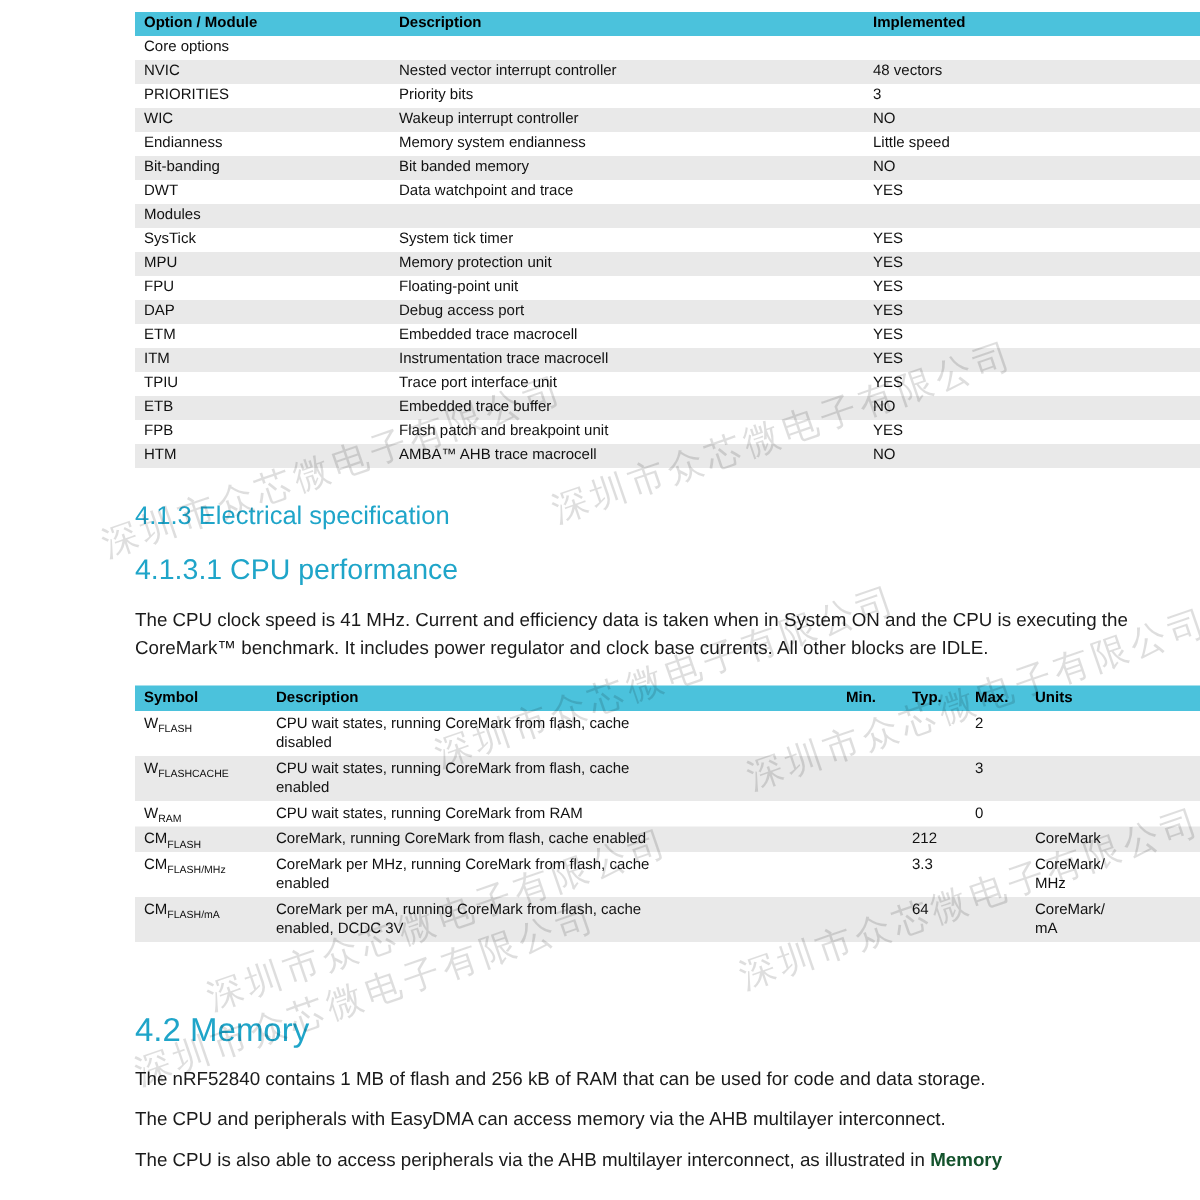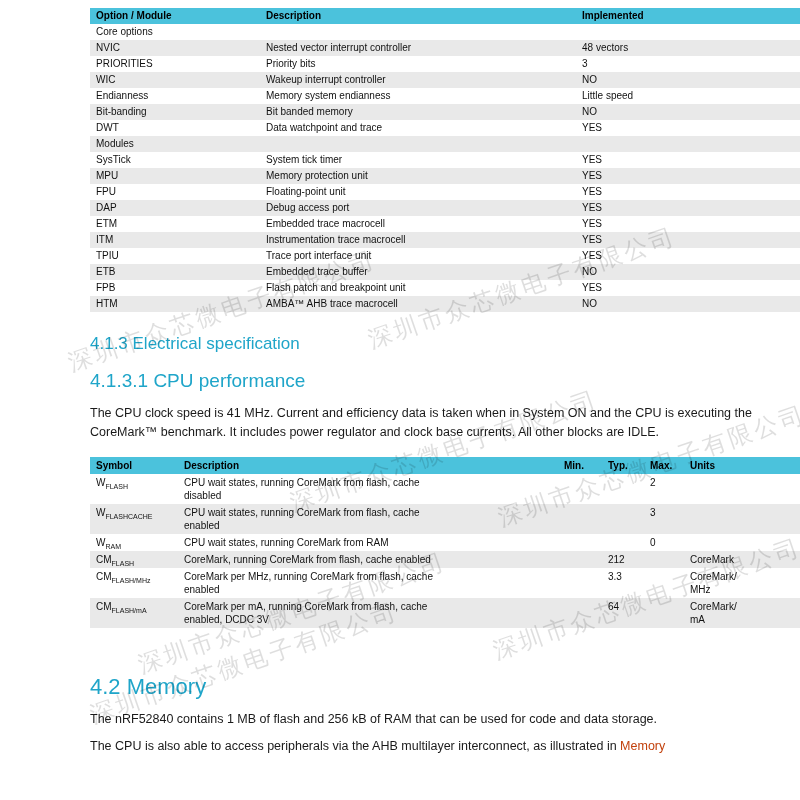--- a/index.html
+++ b/index.html
@@ -33,21 +33,21 @@
 
   h2,h3,h4{font-weight:400;color:#1FA5C9;}
   h2{font-size:22px;margin:46px 0 10px 0;}
   h3{font-size:17px;margin:22px 0 0 0;}
   h4{font-size:19px;margin:16px 0 0 0;}
 
   p{font-size:12.5px;line-height:19px;margin:12px 0 0 0;width:676px;color:#1a1a1a;}
   p.mem{margin-top:8px;}
   .t2wrap{margin-top:15px;}
 
-  a.doclink{color:#c2410c;text-decoration:none;cursor:pointer;}
+  a.doclink{color:#14532d;text-decoration:none;cursor:pointer;font-weight:bold;}
 
   .wm{
     position:absolute;z-index:5;pointer-events:none;
     font-size:24px;letter-spacing:3px;white-space:nowrap;
     color:rgba(0,0,0,0.13);
     transform:rotate(-19deg);
   }
 </style>
 </head>
 <body>
@@ -247,15 +247,16 @@
         <td></td>
         <td class="pre">CoreMark/
 mA</td>
       </tr>
     </tbody>
   </table>
   </div>
 
   <h2>4.2 Memory</h2>
   <p class="mem">The nRF52840 contains 1 MB of flash and 256 kB of RAM that can be used for code and data storage.</p>
+  <p class="mem">The CPU and peripherals with EasyDMA can access memory via the AHB multilayer interconnect.</p>
   <p class="mem"><span>The CPU is also able to access peripherals via the AHB multilayer interconnect, as illustrated in </span><a class="doclink">Memory</a></p>
 
 </div>
 
 </body></html>

